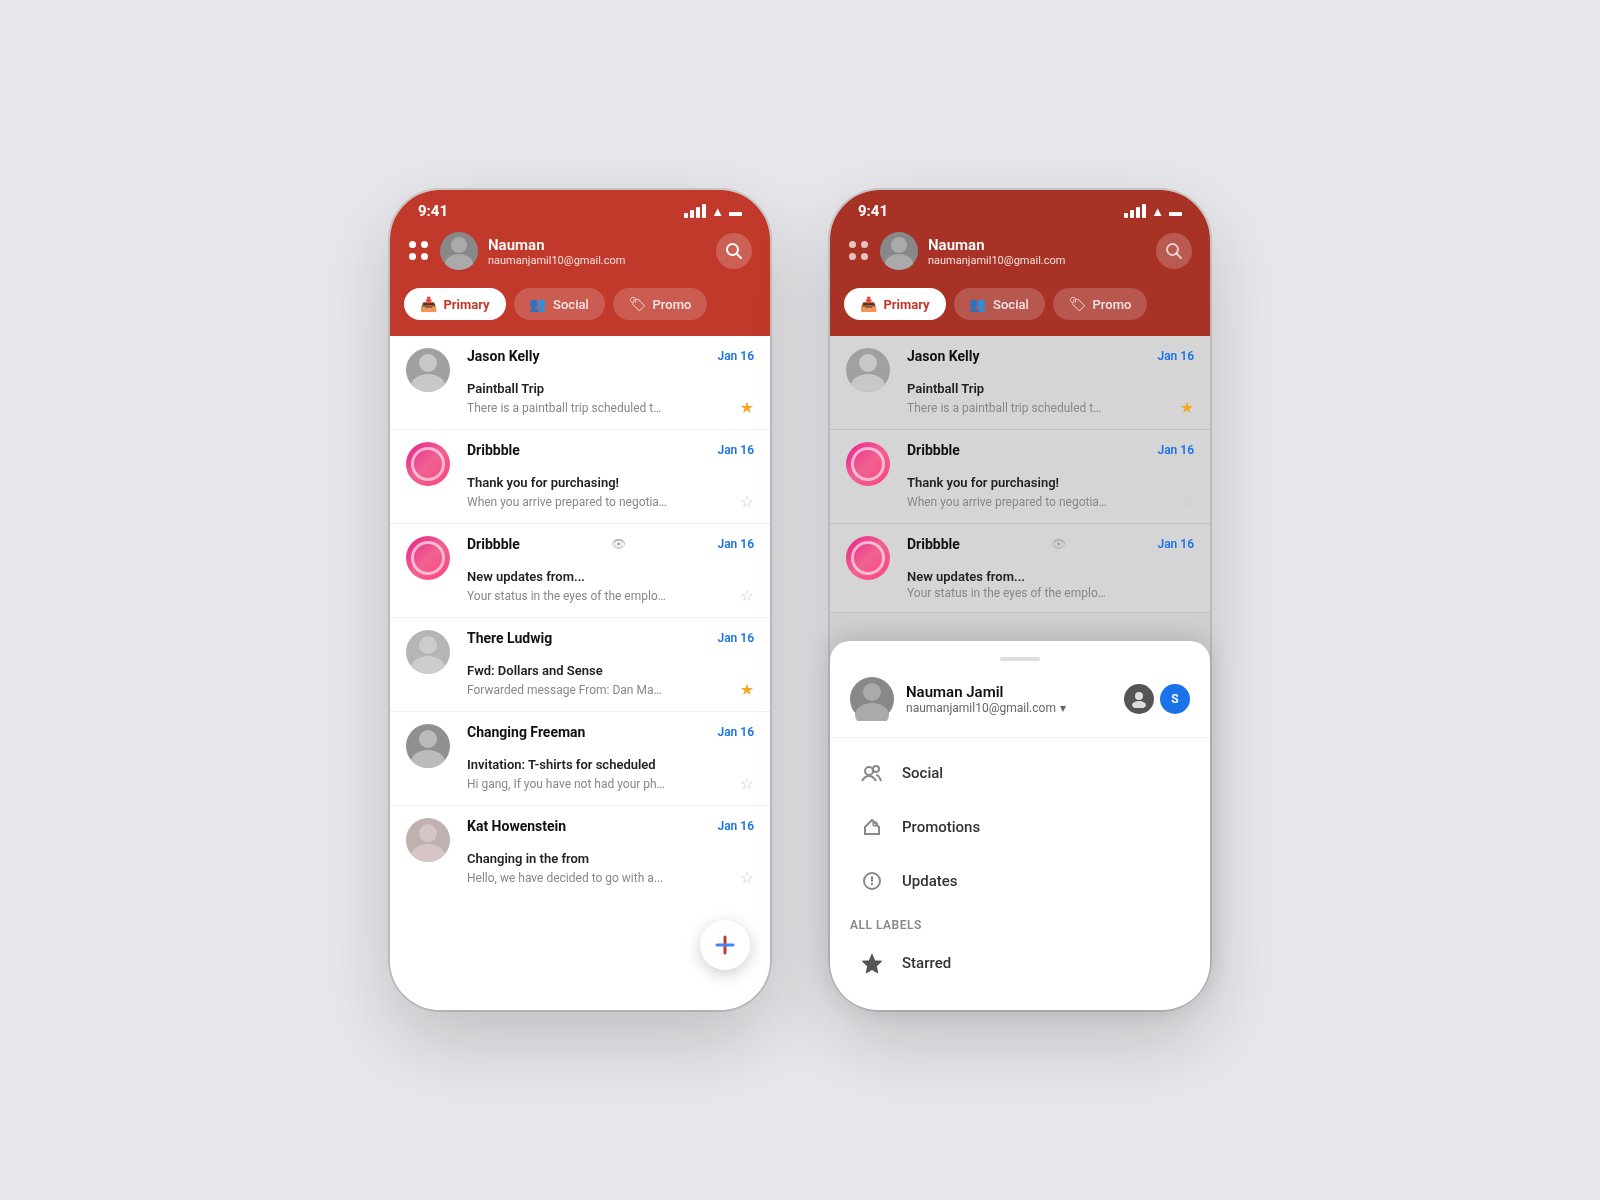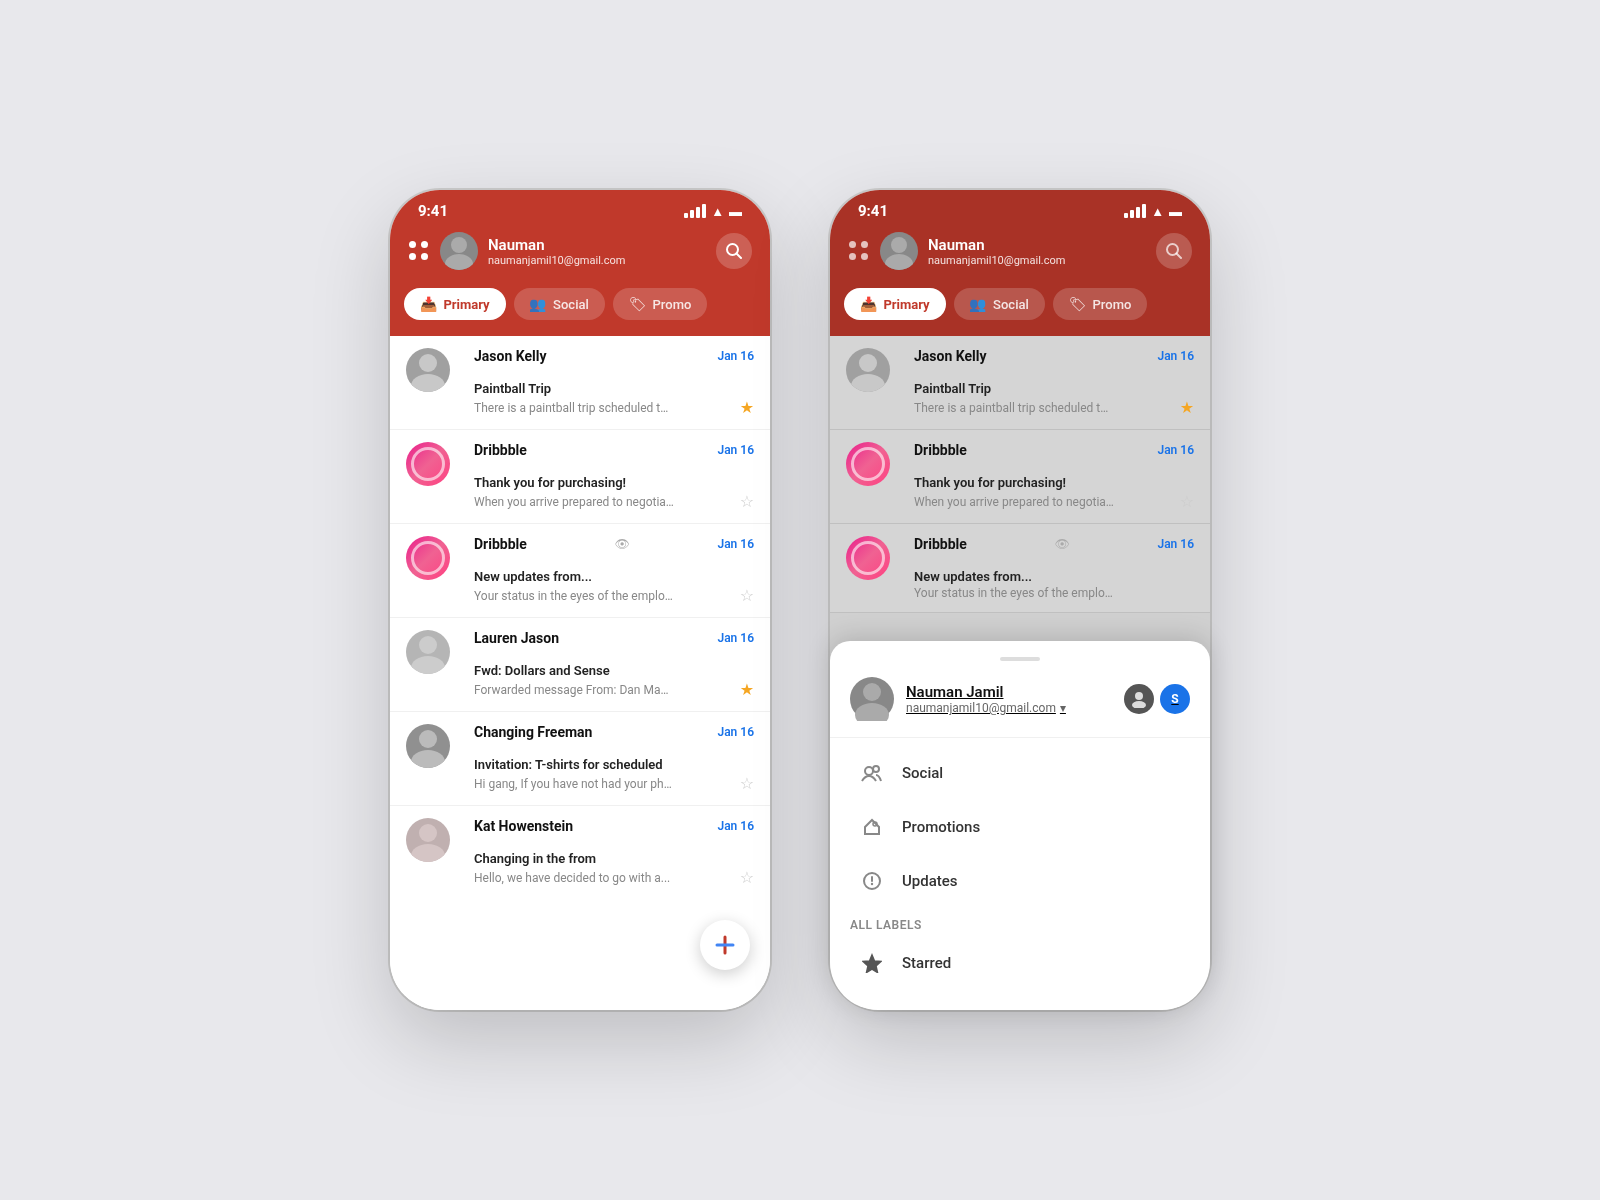--- a/index.html
+++ b/index.html
@@ -153,21 +153,21 @@
       background: #fff;
       overflow: hidden;
       border-radius: 0 0 48px 48px;
     }
 
     .email-item {
       display: flex;
       align-items: flex-start;
       padding: 12px 16px;
       border-bottom: 1px solid #f0f0f0;
-      gap: 24px;
+      gap: 17px;
       cursor: pointer;
     }
 
     .email-item:last-child { border-bottom: none; }
 
     .sender-avatar {
       width: 44px;
       height: 44px;
       border-radius: 50%;
       overflow: hidden;
@@ -263,21 +263,20 @@
       margin: 0 auto 16px;
     }
 
     .drawer-user {
       display: flex;
       align-items: center;
       padding: 0 20px 16px;
       gap: 12px;
       border-bottom: 1px solid #f0f0f0;
       margin-bottom: 8px;
-      text-decoration: underline;
     }
 
     .drawer-avatar {
       width: 44px;
       height: 44px;
       border-radius: 50%;
       background: #888;
       display: flex;
       align-items: center;
       justify-content: center;
@@ -473,21 +472,21 @@
 
       <div class="email-item">
         <div class="sender-avatar" style="background:#b5b5b5;">
           <svg width="44" height="44" viewBox="0 0 44 44">
               <circle cx="22" cy="15" r="9" fill="#ccc"></circle>
               <ellipse cx="22" cy="38" rx="17" ry="12" fill="#ccc"></ellipse>
             </svg>
         </div>
         <div class="email-content">
           <div class="email-header-row">
-            <span class="sender-name">Lauren Jason</span>
+            <span class="sender-name">There Ludwig</span>
             <span class="email-date">Jan 16</span>
           </div>
           <div class="email-subject">Fwd: Dollars and Sense</div>
           <div class="email-preview-row">
             <span class="email-preview">Forwarded message   From: Dan Mag...</span>
             <span class="star-icon starred">★</span>
           </div>
         </div>
       </div>
 

